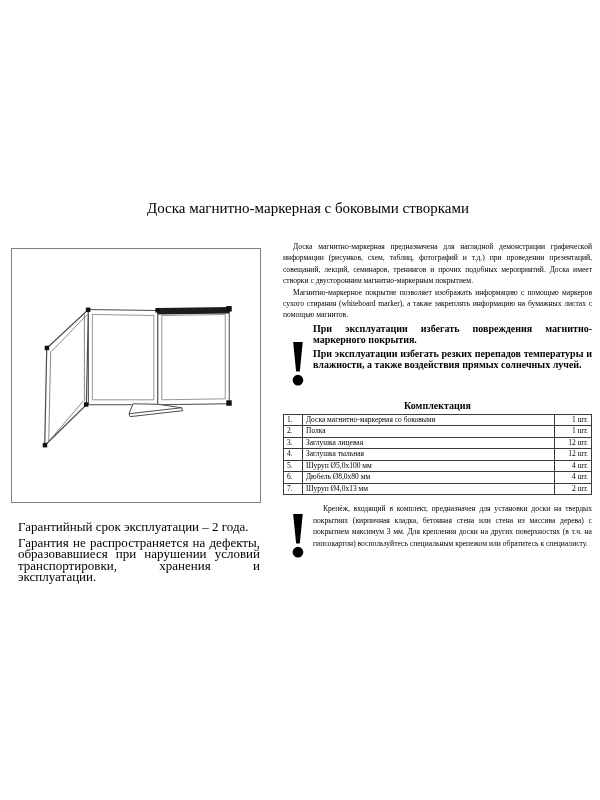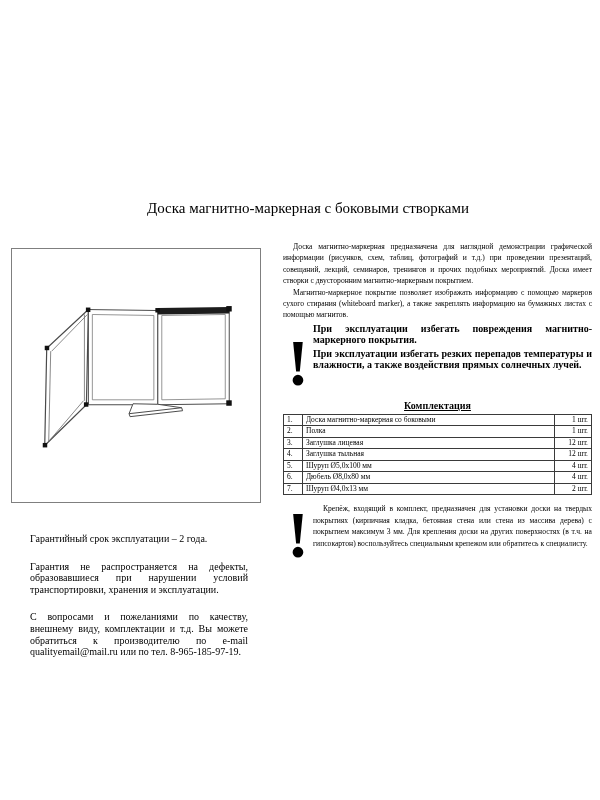--- a/index.html
+++ b/index.html
@@ -25,34 +25,34 @@
   .bold { font-weight:normal; }
 
   .warn-block { display:flex; margin-top:2px; }
   .warn-icon-col { width:30px; flex:0 0 30px; display:flex; justify-content:center; }
   .excl { font-family:"Liberation Serif", serif; font-weight:bold; font-size:66px; line-height:60px; }
   .warn-icon-1 { margin-top:10px; }
   .warn-icon-2 { margin-top:2px; }
   .warn-texts { flex:1; }
   .warn-item { font-size:10px; line-height:11.2px; text-align:justify; font-weight:bold; margin:0 0 2.5px 0; }
 
-  .kit-heading { text-align:center; font-weight:bold; font-size:10px; margin:7px 0 3px 0;text-decoration:underline; }
+  .kit-heading { text-align:center; font-weight:bold; font-size:10px; margin:7px 0 3px 0; }
   table.kit { border-collapse:collapse; width:100%; table-layout:fixed; }
   table.kit td {
     border:1px solid #3a3a3a; font-size:7.5px; line-height:8.5px;
     padding:1px 3px; height:8.5px; overflow:hidden; white-space:nowrap;
   }
   td.c-num { width:12px; }
   td.c-qty { width:30px; text-align:right;margin-top:37px; }
 
   .mount-block { display:flex; margin-top:8px; }
 
   
   .warranty { position:absolute; left:14px; top:517px; width:250px; }
-  .warranty p { font-size:10px; line-height:11.6px; text-align:justify; margin:16px; }
+  .warranty p { font-size:13px; line-height:11.6px; text-align:justify; margin:4px; }
 </style>
 </head>
 <body>
 
 <div class="sheet">
 
   <h1 class="doc-title">Доска магнитно-маркерная с боковыми створками</h1>
 
   <div class="illustration-frame">
     <svg viewBox="0 0 250 255" aria-hidden="true">
@@ -150,16 +150,15 @@
       </div>
       <div class="warn-texts">
         <p class="body-text indent bold">Крепёж, входящий в комплект, предназначен для установки доски на твердых покрытиях (кирпичная кладка, бетонная стена или стена из массива дерева) с покрытием максимум 3 мм. Для крепления доски на других поверхностях (в т.ч. на гипсокартон) воспользуйтесь специальным крепежом или обратитесь к специалисту.</p>
       </div>
     </div>
   </div>
 
   <div class="warranty">
     <p>Гарантийный срок эксплуатации – 2 года.</p>
     <p>Гарантия не распространяется на дефекты, образовавшиеся при нарушении условий транспортировки, хранения и эксплуатации.</p>
-    <p><span>С вопросами и пожеланиями по качеству, внешнему виду, комплектации и т.д. Вы можете обратиться к производителю по e-mail </span><span class="bold">qualityemail@mail.ru</span><span> или по тел. </span><span class="bold">8-965-185-97-19</span><span>.</span></p>
   </div>
 
 </div>
 
 </body></html>

